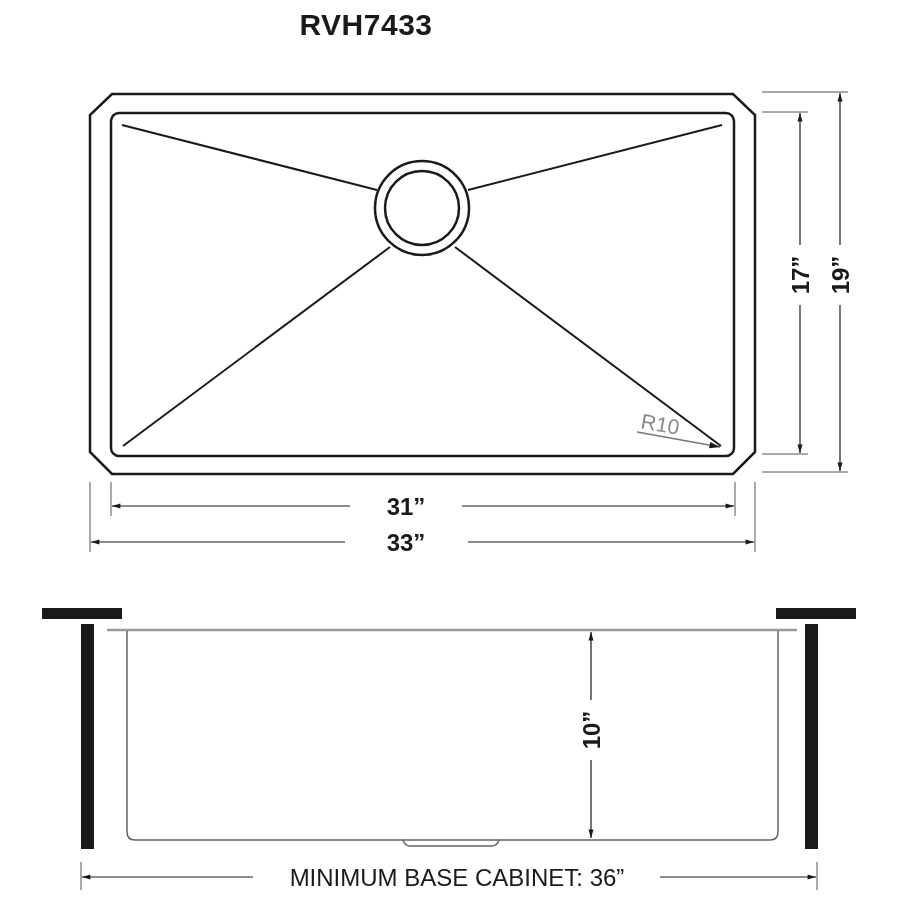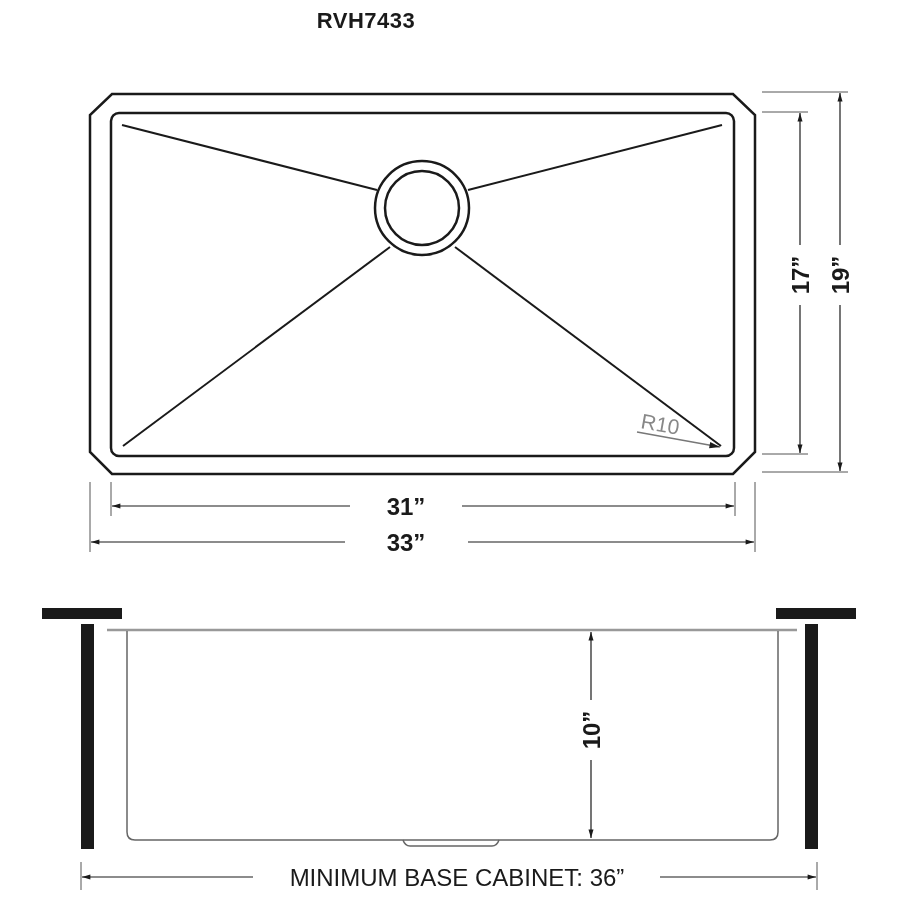--- a/index.html
+++ b/index.html
@@ -1,20 +1,20 @@
 <!DOCTYPE html>
 <html><head>
   <meta charset="utf-8">
   <style>
     html, body { margin: 0; padding: 0; background: #ffffff; }
     body { width: 900px; height: 900px; overflow: hidden; position: relative; }
     #drawing { position: absolute; left: 0; top: 0; width: 900px; height: 900px; }
     .title {
       position: absolute; left: 0; top: 8px; width: 732px; text-align: center;
-      font-family: "Liberation Sans", sans-serif; font-weight: bold; font-size: 22px;
+      font-family: "Liberation Sans", sans-serif; font-weight: bold; font-size: 30px;
       color: #1a1a1a; letter-spacing: 0.5px;
     }
     .dimtxt { font-family: "Liberation Sans", sans-serif; font-weight: bold; fill: #1a1a1a; }
     .captxt { font-family: "Liberation Sans", sans-serif; fill: #1a1a1a; }
     .rtxt { font-family: "Liberation Sans", sans-serif; fill: #888888; }
   </style>
 </head>
 <body>
 
 <div class="title">RVH7433</div>

